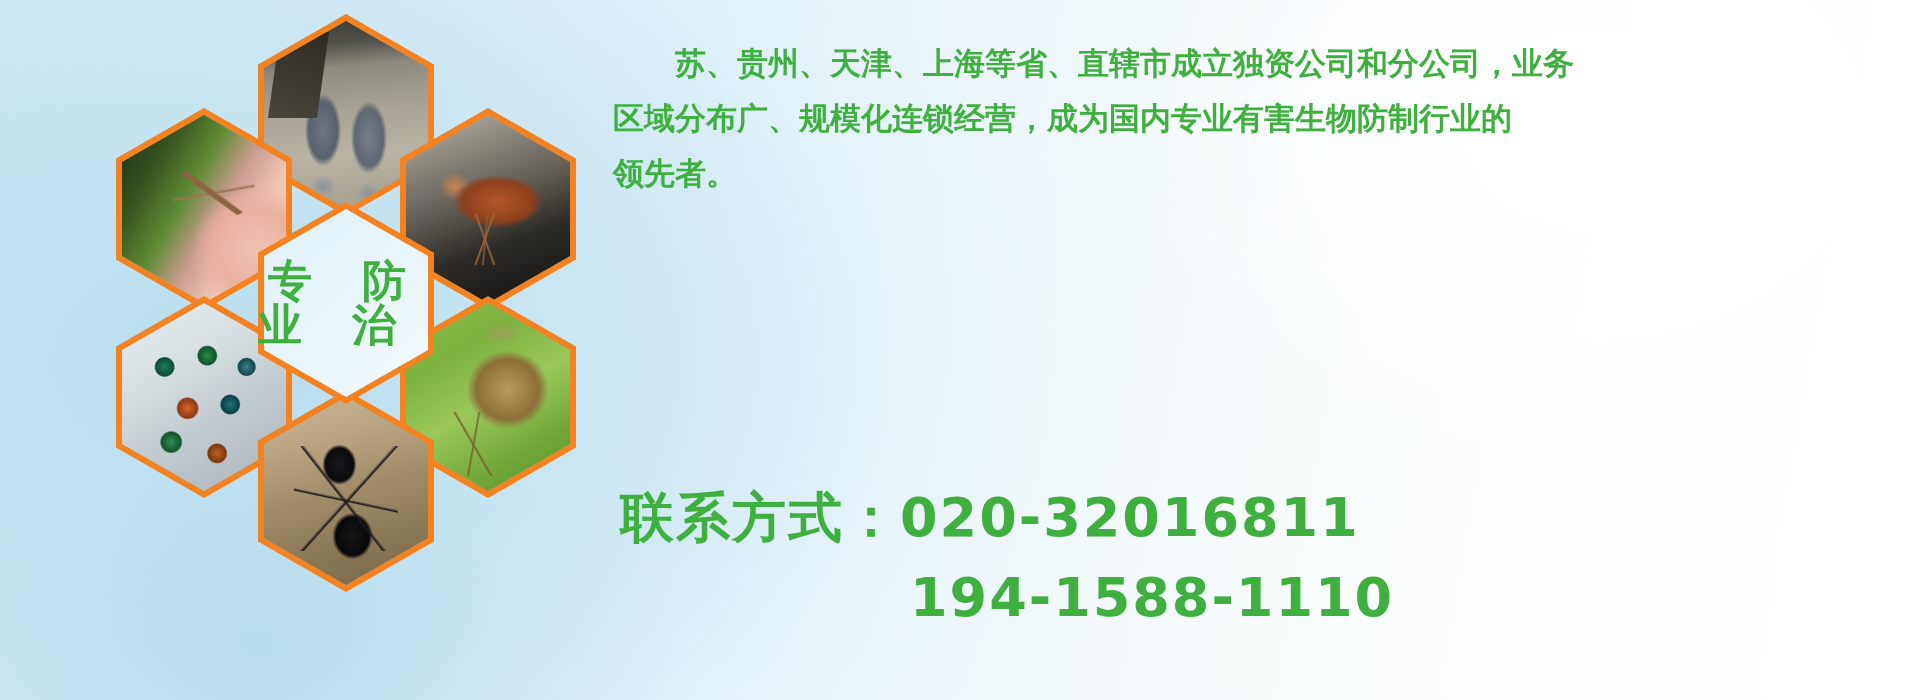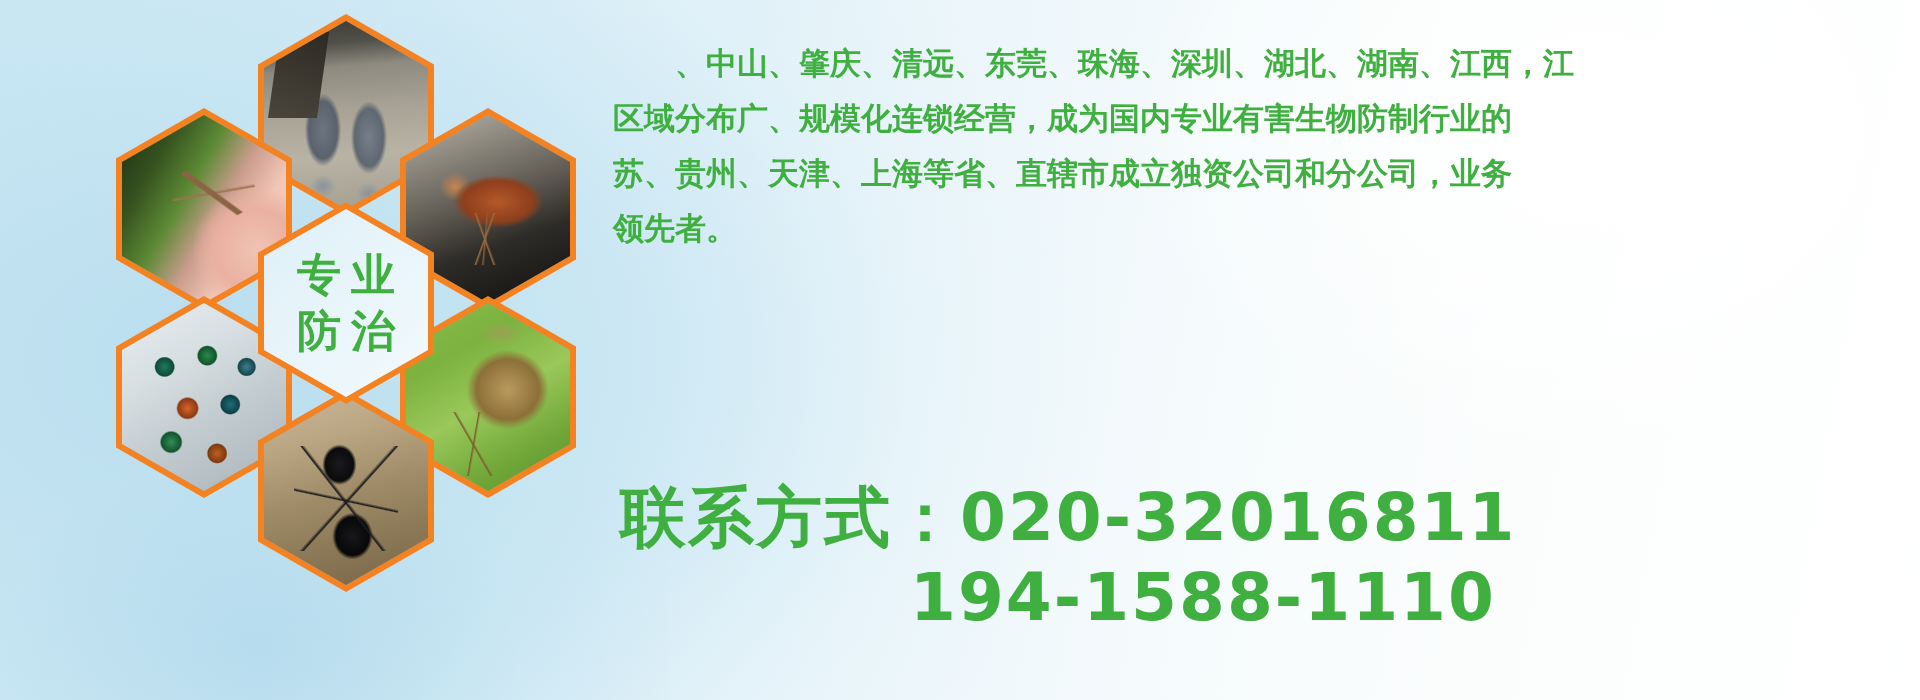--- a/index.html
+++ b/index.html
@@ -57,21 +57,21 @@
     position:absolute;inset:0;
     clip-path:polygon(50% 0%,100% 25%,100% 75%,50% 100%,0% 75%,0% 25%);
     background:#f58220;
   }
   #hex-center .ringinner{
     position:absolute;left:6px;top:7px;width:164px;height:188px;
     clip-path:polygon(50% 0%,100% 25%,100% 75%,50% 100%,0% 75%,0% 25%);
     background:linear-gradient(135deg,#dff0f8 0%,#eaf6fb 60%,#f4fafc 100%);
   }
   #hex-center .ctext{
-    position:absolute;inset:0;display:flex;flex-direction:column;
+    position:absolute;inset:0;display:flex;flex-direction:row;
     align-items:center;justify-content:center;gap:12px;
     color:#3fb03f;font-weight:bold;font-size:44px;letter-spacing:10px;
     text-indent:10px;line-height:1;
     font-family:"DejaVu Sans","Liberation Sans",sans-serif;
     z-index:3;
   }
 
   
   .art-rats{
     background:
@@ -162,21 +162,21 @@
     white-space:nowrap;
   }
   #about-paragraph .line{display:block;}
   #about-paragraph .line:first-child{text-indent:62px;}
 
   #contact{
     position:absolute;left:620px;top:478px;width:1290px;
     color:#3fb03f;
     font-family:"DejaVu Sans","Liberation Sans",sans-serif;
     font-weight:bold;
-    font-size:66px;
+    font-size:54px;
     line-height:80px;
     letter-spacing:2px;
   }
   #contact .phone-line{display:block;white-space:nowrap;}
   #contact .phone-secondary{padding-left:290px;}
 </style>
 </head>
 <body>
 
 <div id="banner">
@@ -228,23 +228,22 @@
       <div class="ctext">
         <span>专业</span>
         <span>防治</span>
       </div>
     </div>
 
   </div>
 
   <div id="copy">
     <div id="about-paragraph">
-      <span class="line">、中山、肇庆、清远、东莞、珠海、深圳、湖北、湖南、江西，江</span>
+      <span class="line">苏、贵州、天津、上海等省、直辖市成立独资公司和分公司，业务</span>
       <span class="line">区域分布广、规模化连锁经营，成为国内专业有害生物防制行业的</span>
-      <span class="line">苏、贵州、天津、上海等省、直辖市成立独资公司和分公司，业务</span>
       <span class="line">领先者。</span>
     </div>
   </div>
 
   <div id="contact">
     <span class="phone-line"><span>联系方式：</span><span>020-32016811</span></span>
     <span class="phone-line phone-secondary">194-1588-1110</span>
   </div>
 
 </div>

